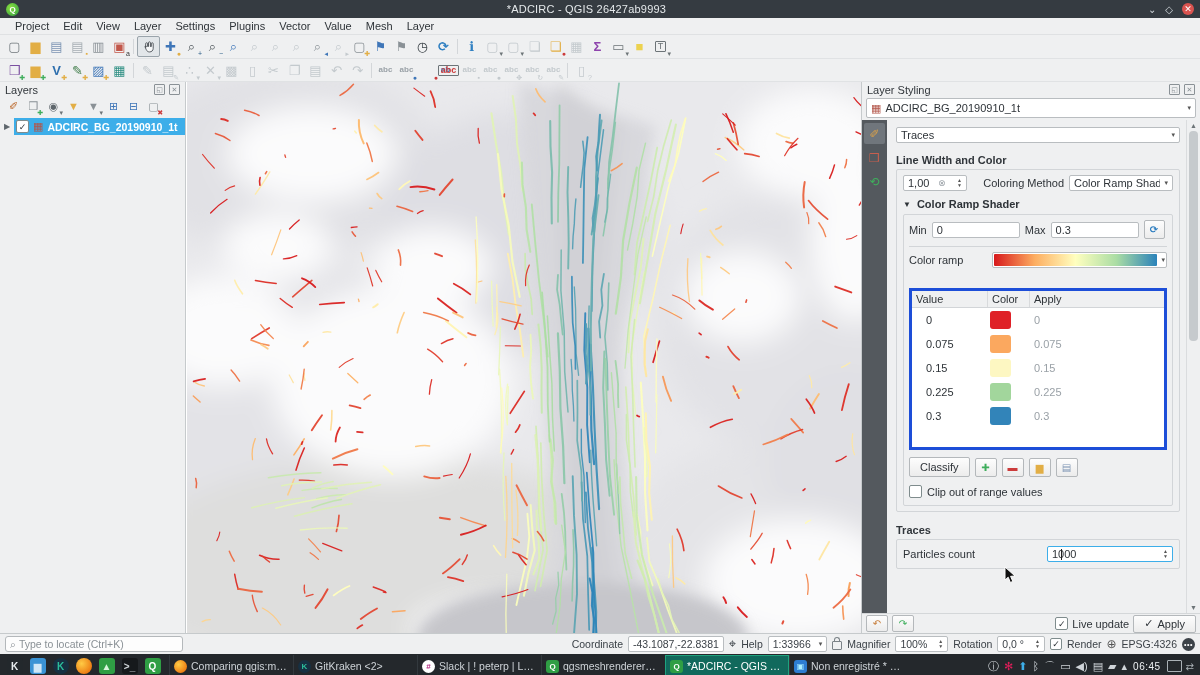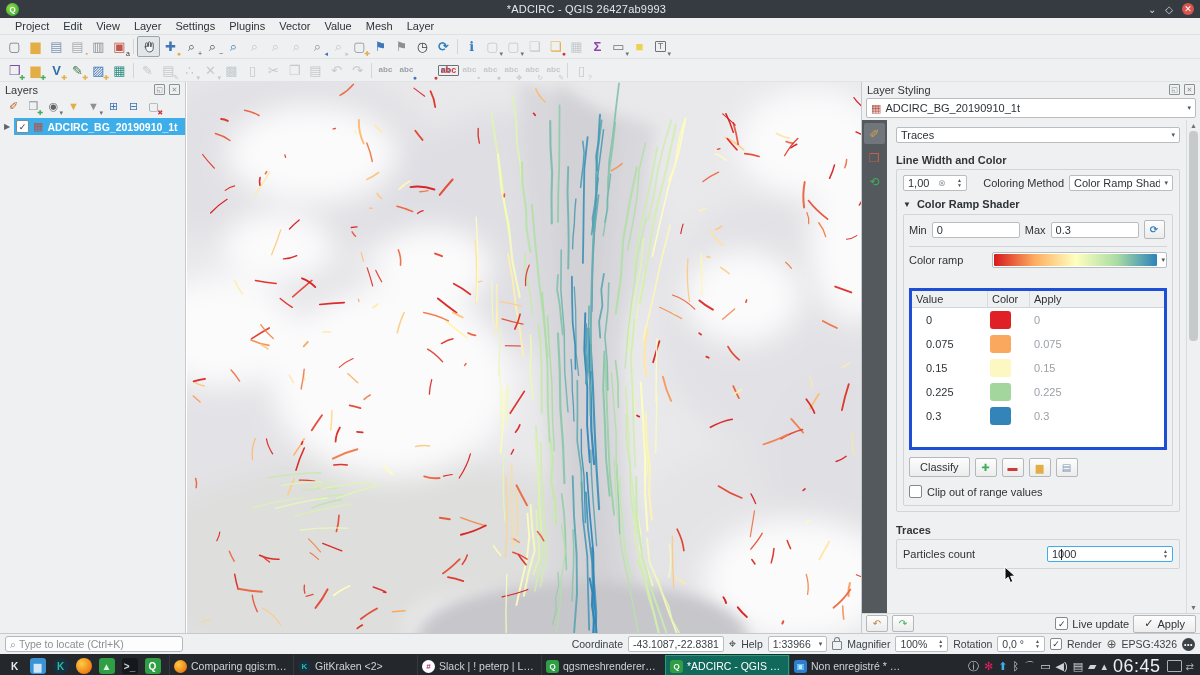--- a/index.html
+++ b/index.html
@@ -80,21 +80,21 @@
   .lock:before{content:"";position:absolute;left:1px;top:-5px;width:4px;height:4px;border:1px solid #7b8287;border-bottom:none;border-radius:3px 3px 0 0}
   .msg-bubble{width:13px;height:13px;border-radius:50%;background:#3c4248;color:#fff;display:inline-flex;align-items:center;justify-content:center;font-size:7px;letter-spacing:.5px}
   
   .taskbar{height:24px;background:#24282c;display:flex;align-items:center;color:#ced3d7;padding:0 3px;gap:1px}
   .launcher{width:23px;height:22px;display:inline-flex;align-items:center;justify-content:center;flex:none}
   .task{width:124px;height:22px;display:flex;align-items:center;gap:4px;padding:0 4px;border-left:1px solid #33393e;box-sizing:border-box;overflow:hidden;flex:none}
   .task .lbl{white-space:nowrap;overflow:hidden;text-overflow:ellipsis;font-size:10.5px}
   .task.active{background:#11695c;border:1px solid #1fa37f;color:#fff}
   .appico{width:13px;height:13px;border-radius:3px;display:inline-flex;align-items:center;justify-content:center;font-size:8px;font-weight:bold;flex:none;color:#fff}
   .tray{display:flex;align-items:center;gap:5px;margin-left:4px;font-size:11px}
-  .clock{font-size:18px;color:#eef1f3;margin:8px 5px;letter-spacing:.5px}
+  .clock{font-size:10px;color:#eef1f3;margin:8px 5px;letter-spacing:.5px}
   .pager{width:13px;height:10px;border:1px solid #aab1b6;border-radius:1px}
   .cursor-overlay{position:absolute;z-index:60;pointer-events:none}
 </style>
 </head>
 <body>
 
 <div class="titlebar">
   <span class="qgis-logo">Q</span>
   <span class="title-text">*ADCIRC - QGIS 26427ab9993</span>
   <span class="winbtns">

